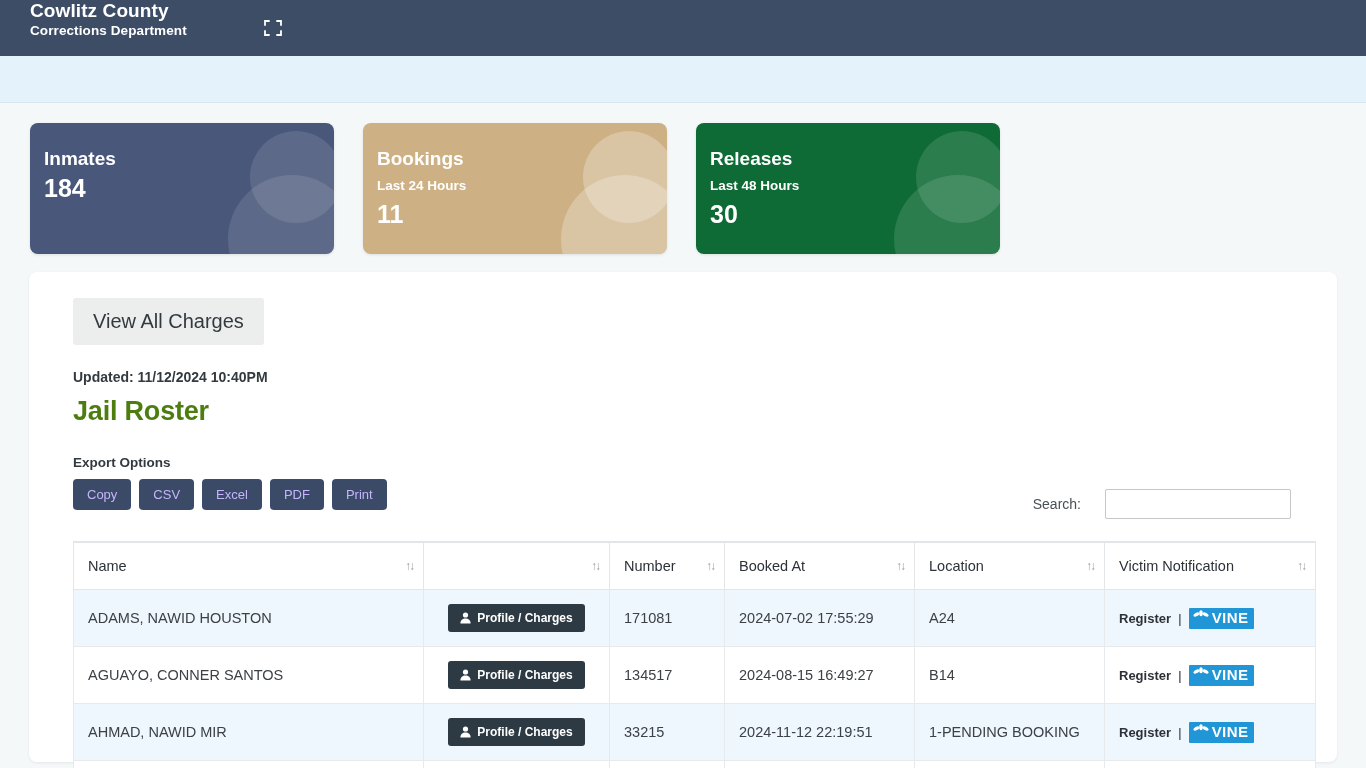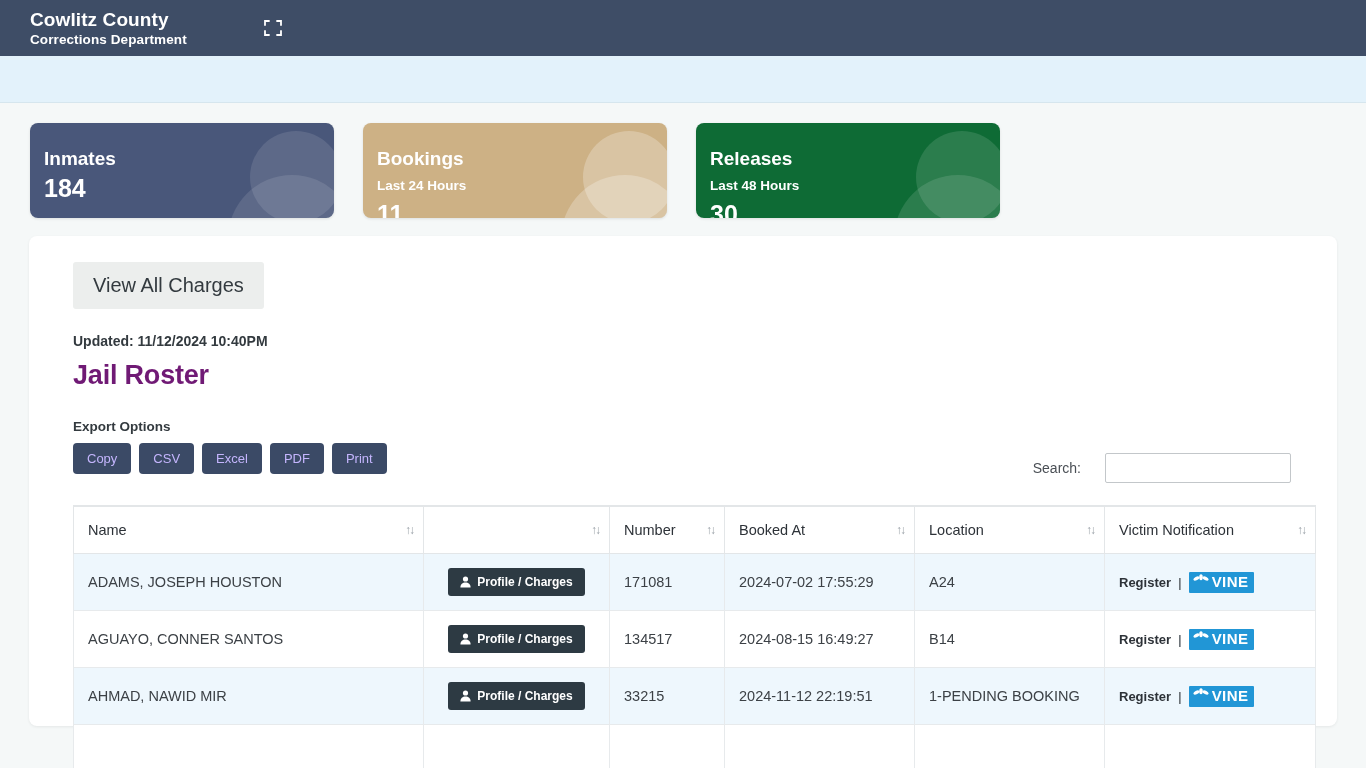--- a/index.html
+++ b/index.html
@@ -8,22 +8,22 @@
     font-family: "Liberation Sans", sans-serif;
     background: #f5f8f8;
     overflow: hidden;
   }
 
   
   .topbar {
     height: 56px;
     background: #3e4d66;
     display: flex;
-    align-items: flex-end;
-    padding: 0 0 8px 30px;
+    align-items: flex-start;
+    padding: 0 0 0 30px;
     position: relative;
   }
   .brand { display: flex; flex-direction: column; justify-content: center; }
   .brand-title {
     color: #ffffff;
     font-size: 19px;
     font-weight: bold;
     line-height: 22px;
     letter-spacing: 0.1px;
   }
@@ -50,21 +50,21 @@
   }
 
   
   .stats {
     display: flex;
     gap: 29px;
     padding: 20px 0 0 30px;
   }
   .stat-card {
     width: 304px;
-    height: 95px;
+    height: 131px;
     border-radius: 8px;
     position: relative;
     overflow: hidden;
     padding: 24px 0 0 14px;
     box-shadow: 0 1px 3px rgba(0,0,0,0.10);
   }
   .stat-card.inmates  { background: #49577a; }
   .stat-card.bookings { background: #cdb185; }
   .stat-card.releases { background: #0e6b35; }
 
@@ -122,21 +122,21 @@
   }
   .updated {
     margin: 24px 0 0 30px;
     font-size: 14px;
     color: #333a3f;
     font-weight: bold;
   }
   .page-title {
     margin: 11px 0 0 30px;
     font-size: 27px;
-    color: #701a75;
+    color: #4d7c0f;
     font-weight: bold;
     letter-spacing: -0.2px;
   }
   .export-label {
     margin: 28px 0 1px 30px;
     font-size: 13.5px;
     color: #333a3f;
     font-weight: bold;
   }
   .export-row {
@@ -364,21 +364,21 @@
           </th>
           <th class="col-victim">
             <span>Victim Notification</span>
             <span class="sort-ico">↑↓</span>
           </th>
         </tr>
       </thead>
       <tbody>
 
         <tr class="odd">
-          <td>ADAMS, JOSEPH HOUSTON</td>
+          <td>ADAMS, NAWID HOUSTON</td>
           <td class="td-action">
             <button class="profile-btn">
               <span class="person-ico">
                 <svg width="11" height="12" viewBox="0 0 11 12" fill="#ffffff">
                   <circle cx="5.5" cy="3" r="2.6"></circle>
                     <path d="M0.4 11.6 C0.4 8.3 2.6 6.6 5.5 6.6 C8.4 6.6 10.6 8.3 10.6 11.6 Z"></path>
                 </svg>
               </span>
               <span>Profile / Charges</span>
             </button>

